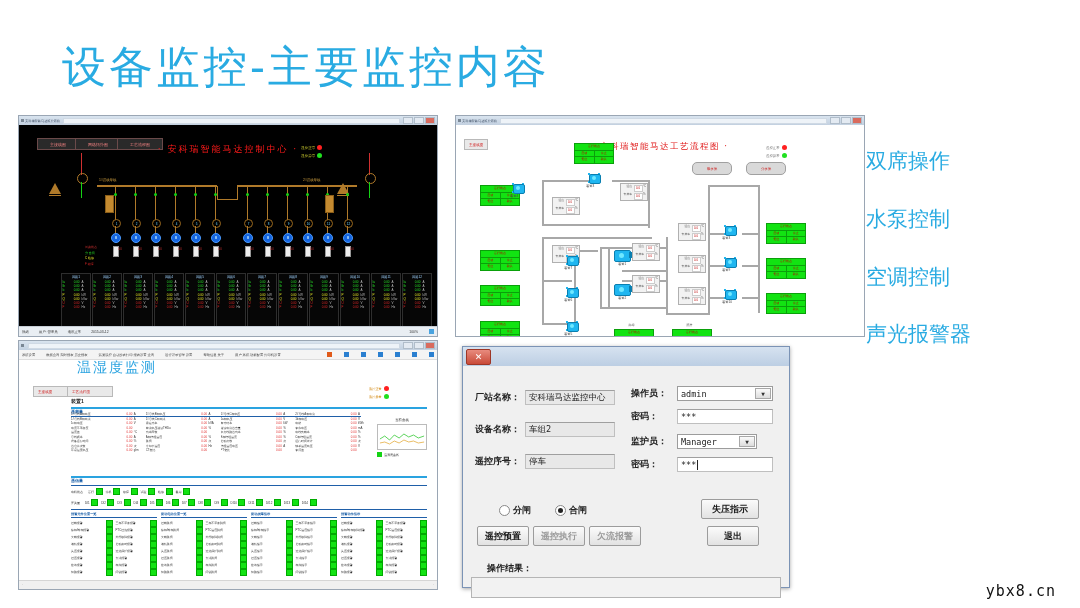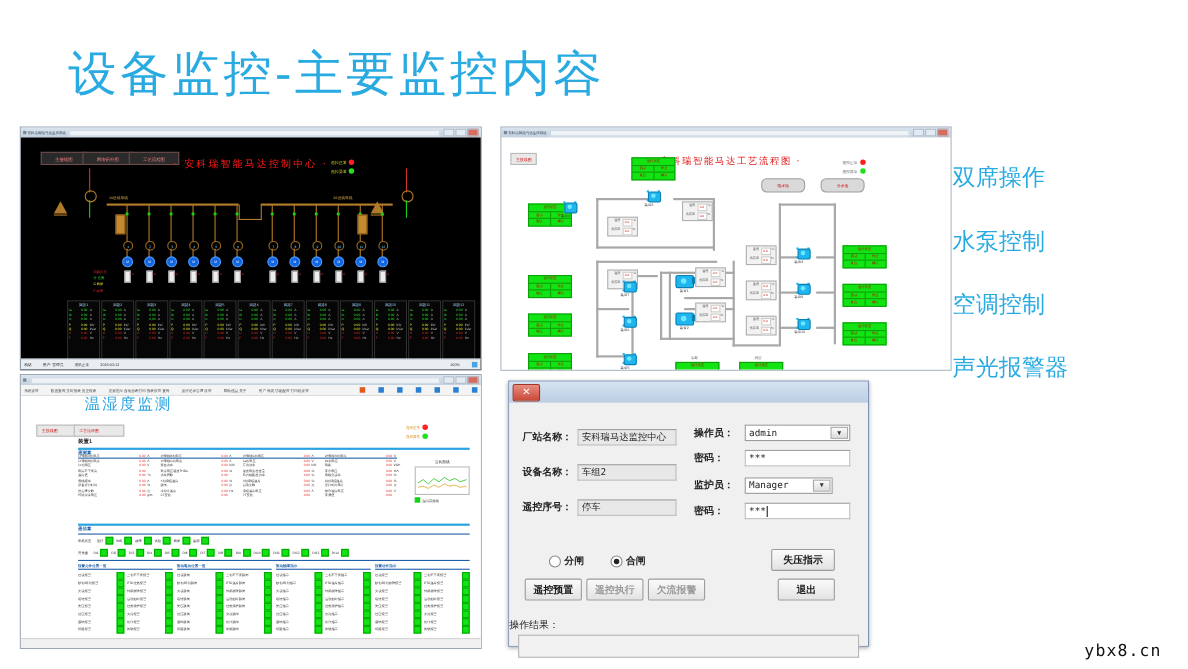--- a/index.html
+++ b/index.html
@@ -160,21 +160,21 @@
              background:linear-gradient(#fbfbfb,#dcdcdc);border:1px solid #a8a8a8;
              display:flex;align-items:center;justify-content:center;font-size:6px;color:#333;}
   .caret{display:inline-block;width:1px;height:10px;background:#222;margin-left:1px;}
   .rad{display:flex;align-items:center;gap:3px;font-size:9px;color:#222;font-weight:bold;}
   .rdot{width:9px;height:9px;border-radius:50%;border:1px solid #888;background:#fff;
         display:inline-block;position:relative;}
   .rdot.on::after{content:"";position:absolute;left:2px;top:2px;width:5px;height:5px;border-radius:50%;background:#222;}
   .btn{background:linear-gradient(#fbfbfb,#e2e2e2);border:1px solid #9c9c9c;border-radius:2px;
        font-size:9px;color:#1a1a1a;font-weight:bold;display:flex;align-items:center;justify-content:center;}
   .btn.dis{color:#9a9a9a;}
-  #res-lab{position:absolute;left:0;top:196px;font-size:9px;color:#222;font-weight:normal;}
+  #res-lab{position:absolute;left:24px;top:196px;font-size:9px;color:#222;font-weight:bold;}
   #res-box{position:absolute;left:8px;top:211px;right:8px;height:19px;background:#f2f2f2;border:1px solid #b5b5b5;}
 
   
   #wm{position:absolute;right:24px;bottom:8px;font-size:15px;color:#111;letter-spacing:1px;
       font-family:"DejaVu Sans Mono","Liberation Mono",monospace;}
 </style>
 </head>
 <body>
 
 <div id="slide-title">设备监控-主要监控内容</div>

